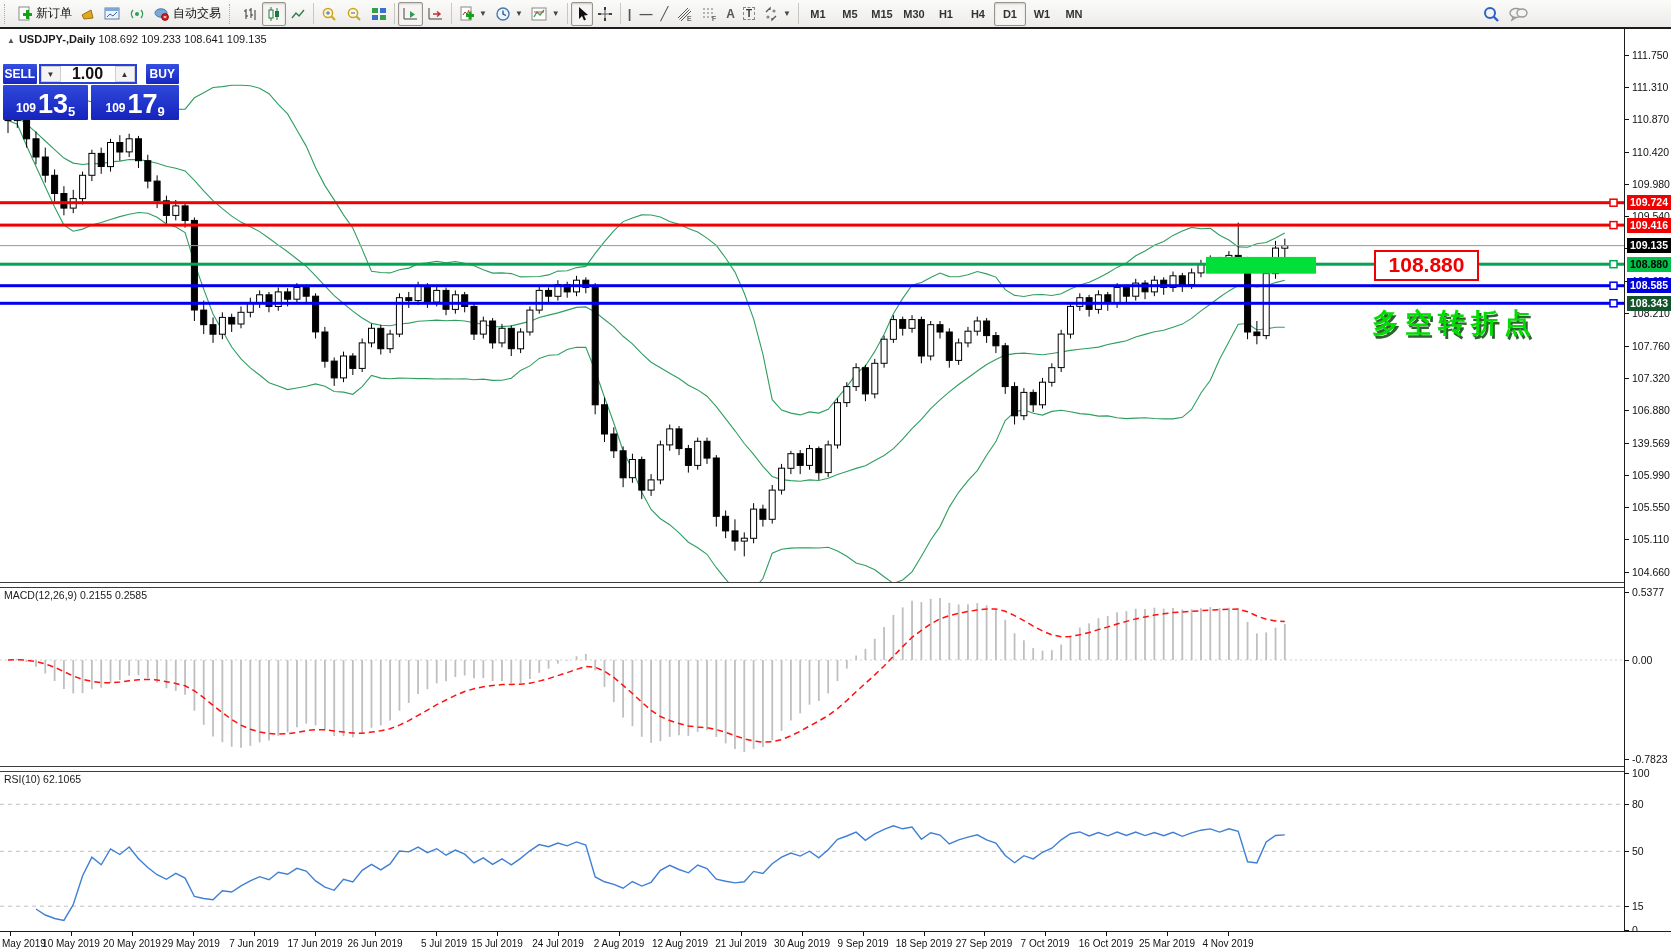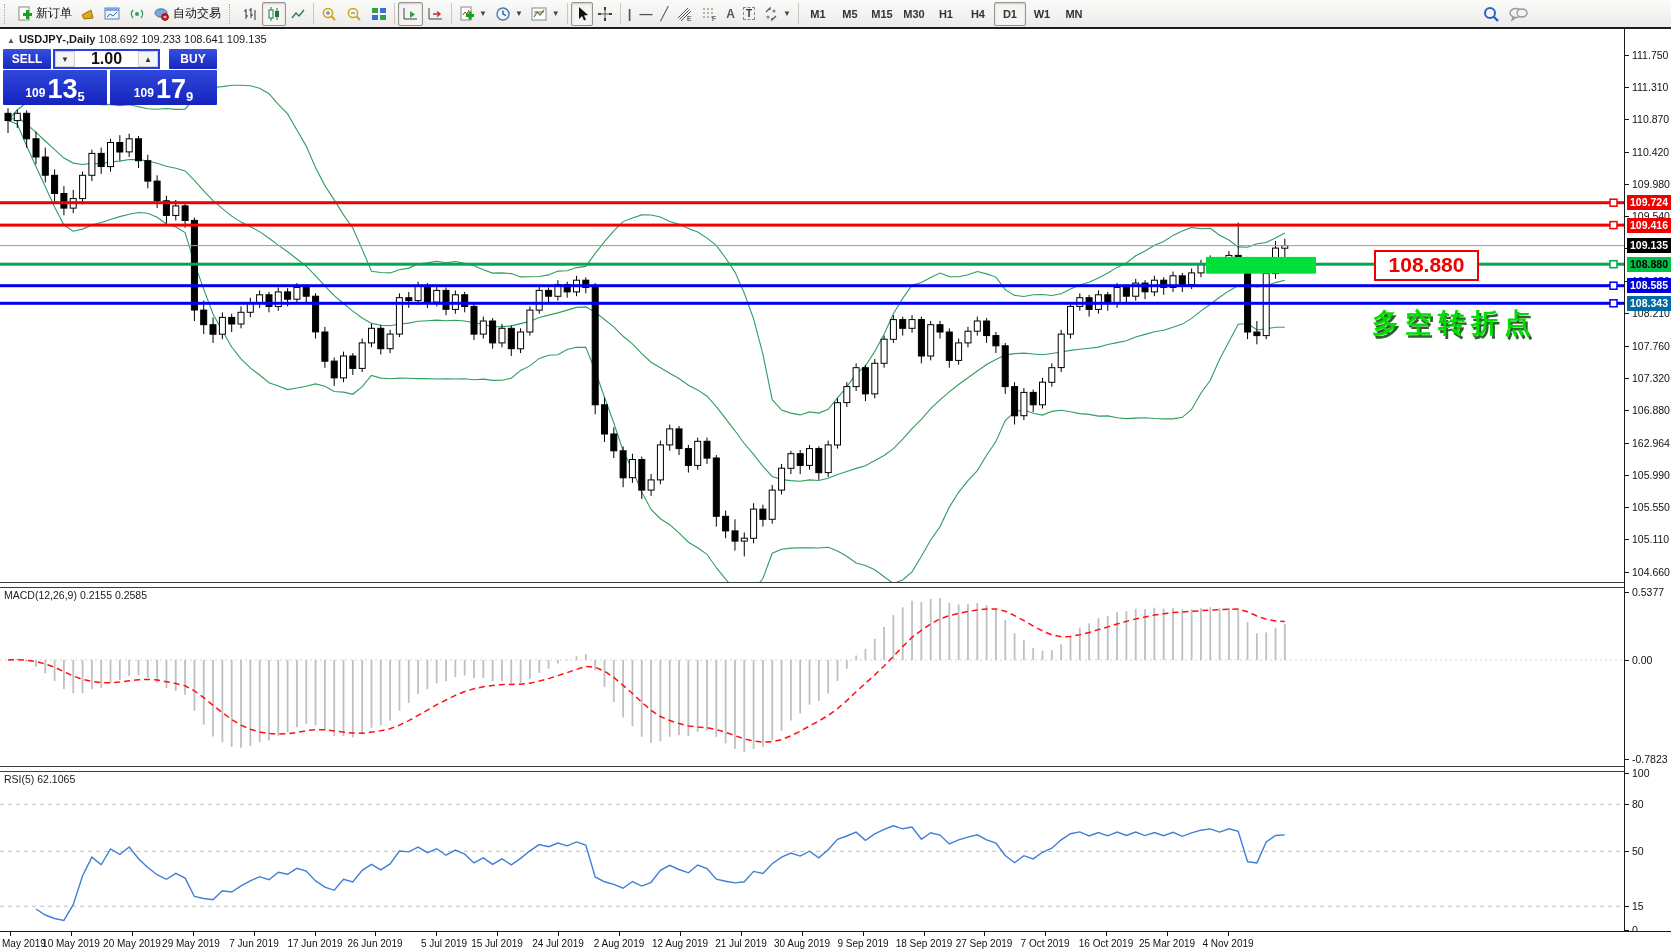--- a/index.html
+++ b/index.html
@@ -26,21 +26,21 @@
 .y-axis{position:absolute;left:1624px;top:0;width:47px;height:902px;border-left:1px solid #1c1c1c;background:#fff}
 .ytick{position:absolute;left:7px;font-size:10.5px;color:#111;white-space:nowrap}
 .ytickmark{position:absolute;left:0;width:4px;height:1px;background:#111}
 .lvl-label{position:absolute;left:2px;width:44px;height:15px;font-size:10.5px;font-weight:bold;text-align:center;line-height:15px;z-index:5}
 .dtick{position:absolute;top:0;width:1px;height:4px;background:#111}
 .dlabel{position:absolute;top:6px;font-size:10px;color:#111;white-space:nowrap}
 
 .symbol-title{position:absolute;left:7px;top:4px;font-size:11px;color:#1a1a1a;z-index:6}
 .symbol-title b{font-weight:bold}
 .collapse{color:#555;font-size:8px;margin-right:4px}
-.trade-panel{position:absolute;left:3px;top:20px;width:214px;z-index:7;font-family:"Liberation Sans",sans-serif}
+.trade-panel{position:absolute;left:3px;top:35px;width:176px;z-index:7;font-family:"Liberation Sans",sans-serif}
 .tp-row1{display:flex;height:20px;margin-bottom:1px}
 .btn-sell,.btn-buy{background:linear-gradient(#3550e0,#1726c0);color:#fff;font-weight:bold;font-size:12px;display:flex;align-items:center;justify-content:center;border-radius:1px}
 .btn-sell{width:48px}.btn-buy{width:48px;margin-left:9px}
 .stepper{display:flex;width:107px;margin-left:2px;border:2px solid #2a3fd8;background:#fff;box-sizing:border-box}
 .step-btn{width:18px;background:#f4f4f4;color:#333;font-size:8px;display:flex;align-items:center;justify-content:center;border:1px solid #cfcfcf}
 .vol-input{flex:1;border:none;text-align:center;font-size:16px;font-weight:bold;color:#111;outline:none;width:50px}
 .tp-row2{display:flex;height:35px}
 .px-box{background:linear-gradient(#3048dc,#1423bc);color:#fff;display:flex;align-items:flex-end;justify-content:center;padding-bottom:3px;border-radius:1px}
 .px-sell{width:104px}.px-buy{width:107px;margin-left:3px}
 .px-small{font-size:12px;font-weight:bold;margin:0 2px 2px 0}
@@ -774,21 +774,21 @@
             <span class="px-big">17</span>
             <span class="px-sup">9</span>
         </div>
       </div>
     </div>
 
     <div class="pane-label macd-label">
       <span>MACD(12,26,9)</span> <span>0.2155 0.2585</span>
     </div>
     <div class="pane-label rsi-label">
-      <span>RSI(5)</span> <span>62.1065</span>
+      <span>RSI(10)</span> <span>62.1065</span>
     </div>
 
     <div class="price-callout">108.880</div>
     <div class="cn-anno">多空转折点</div>
 
     <div class="y-axis" id="y-axis">
         <div class="ytickmark" style="top:26px"></div>
         <div class="ytick" style="top:20px">111.750</div>
         <div class="ytickmark" style="top:58px"></div>
         <div class="ytick" style="top:52px">111.310</div>
@@ -806,34 +806,34 @@
         <div class="ytick" style="top:246px">108.650</div>
         <div class="ytickmark" style="top:284px"></div>
         <div class="ytick" style="top:278px">108.210</div>
         <div class="ytickmark" style="top:317px"></div>
         <div class="ytick" style="top:311px">107.760</div>
         <div class="ytickmark" style="top:349px"></div>
         <div class="ytick" style="top:343px">107.320</div>
         <div class="ytickmark" style="top:381px"></div>
         <div class="ytick" style="top:375px">106.880</div>
         <div class="ytickmark" style="top:414px"></div>
-        <div class="ytick" style="top:408px">162.964</div>
+        <div class="ytick" style="top:408px">139.569</div>
         <div class="ytickmark" style="top:446px"></div>
         <div class="ytick" style="top:440px">105.990</div>
         <div class="ytickmark" style="top:478px"></div>
         <div class="ytick" style="top:472px">105.550</div>
         <div class="ytickmark" style="top:510px"></div>
         <div class="ytick" style="top:504px">105.110</div>
         <div class="ytickmark" style="top:543px"></div>
         <div class="ytick" style="top:537px">104.660</div>
         <div class="lvl-label" style="top:166px;background:#f00000;color:#ffffff">109.724</div>
         <div class="lvl-label" style="top:189px;background:#f00000;color:#ffffff">109.416</div>
         <div class="lvl-label" style="top:228px;background:#00c24b;color:#000000">108.880</div>
         <div class="lvl-label" style="top:249px;background:#0000d8;color:#ffffff">108.585</div>
-        <div class="lvl-label" style="top:267px;background:#0369a1;color:#ffffff">108.343</div>
+        <div class="lvl-label" style="top:267px;background:#14532d;color:#ffffff">108.343</div>
         <div class="lvl-label" style="top:209px;background:#000000;color:#ffffff">109.135</div>
         <div class="ytickmark" style="top:563px"></div>
         <div class="ytick" style="top:557px">0.5377</div>
         <div class="ytickmark" style="top:631px"></div>
         <div class="ytick" style="top:625px">0.00</div>
         <div class="ytickmark" style="top:730px"></div>
         <div class="ytick" style="top:724px">-0.7823</div>
         <div class="ytickmark" style="top:744px"></div>
         <div class="ytick" style="top:738px">100</div>
         <div class="ytickmark" style="top:775px"></div>

